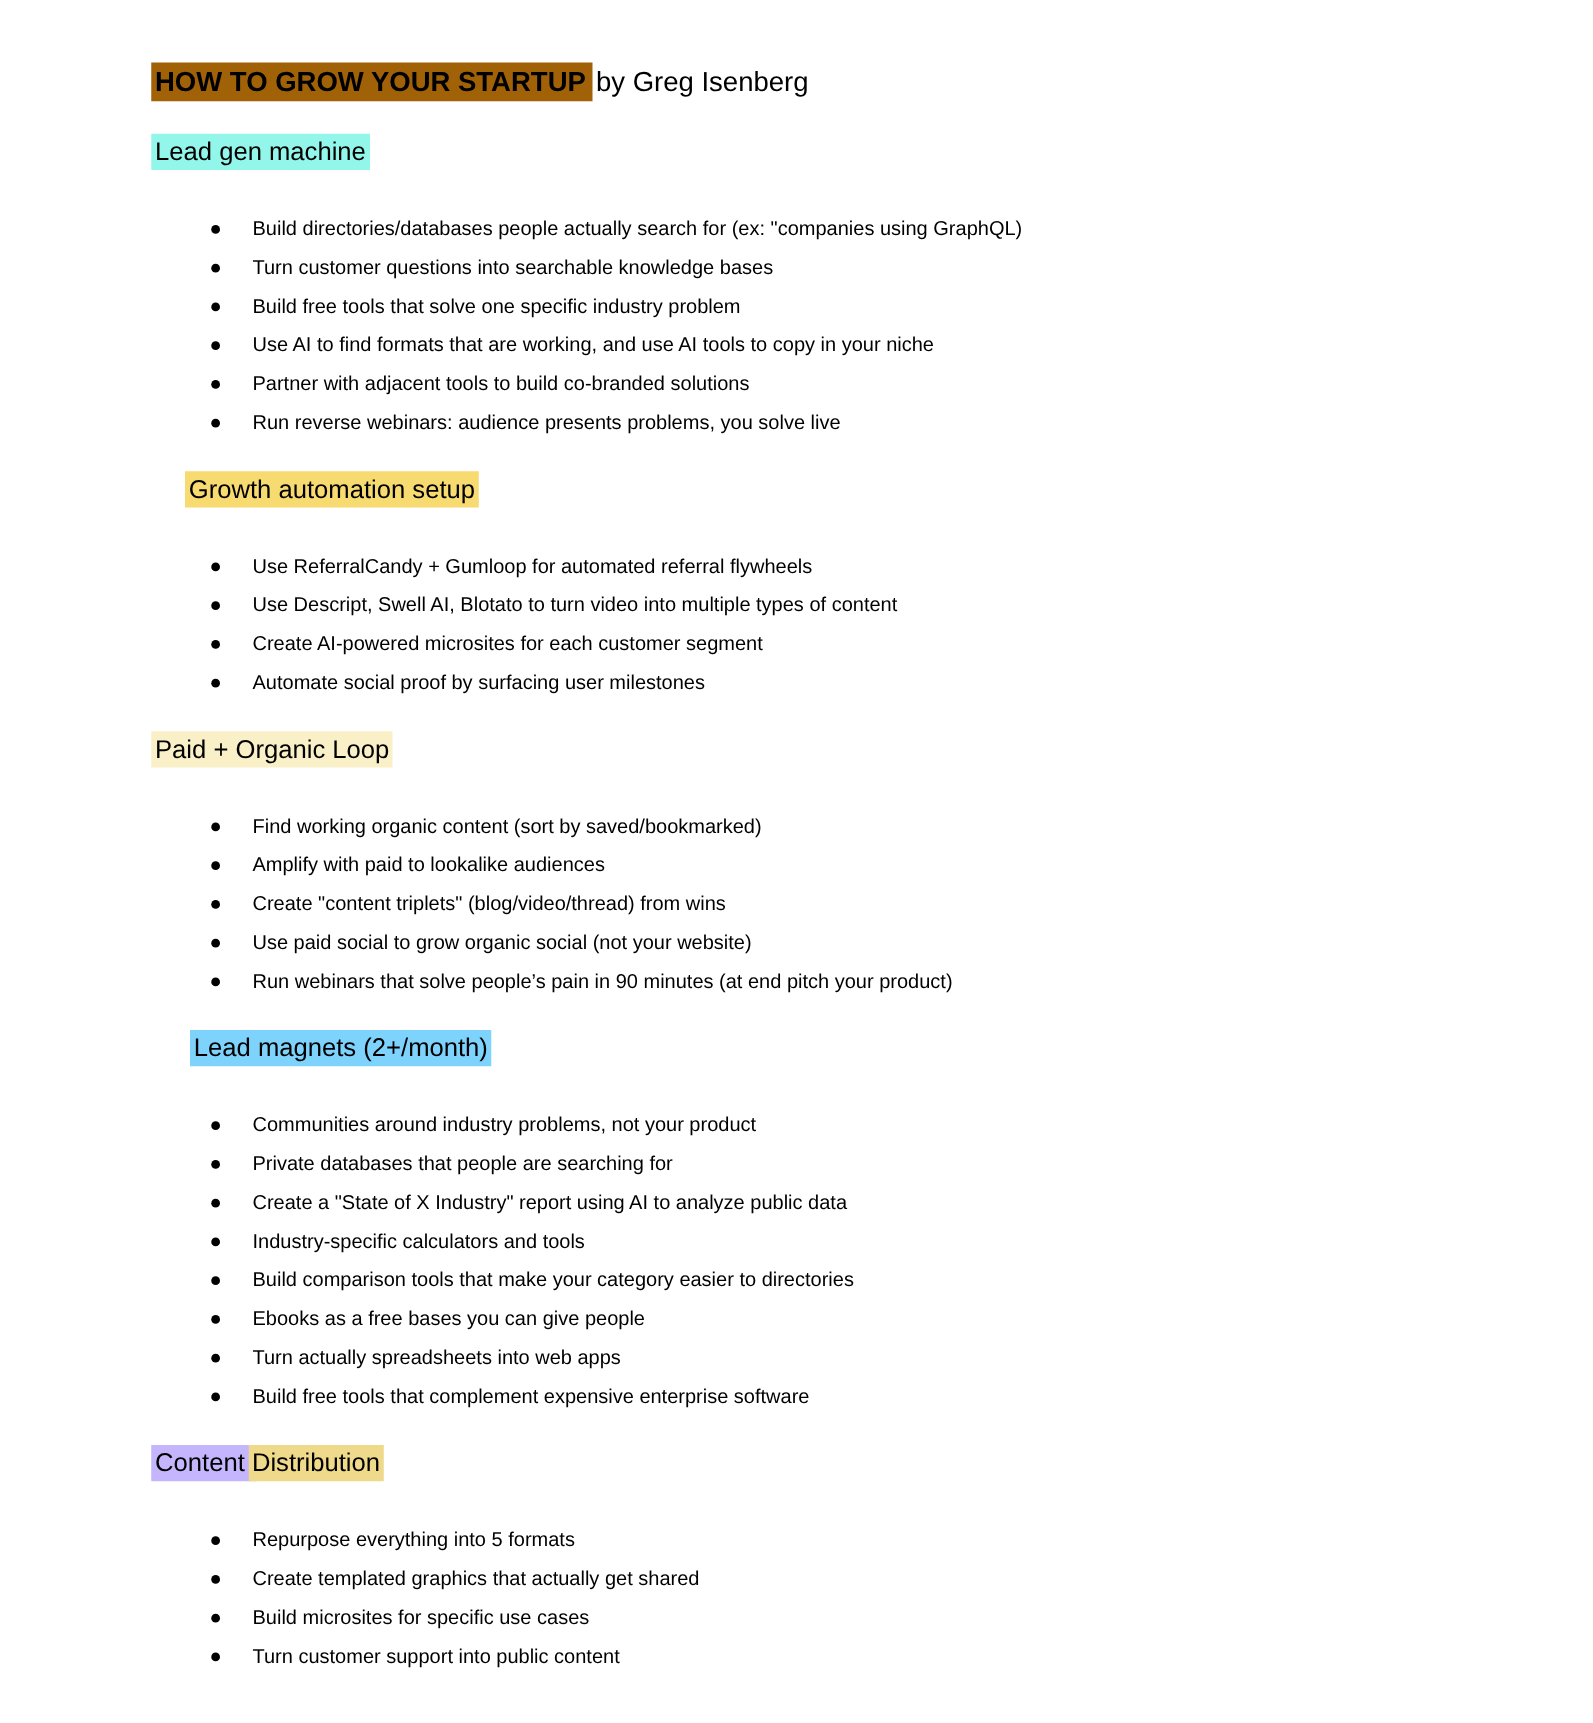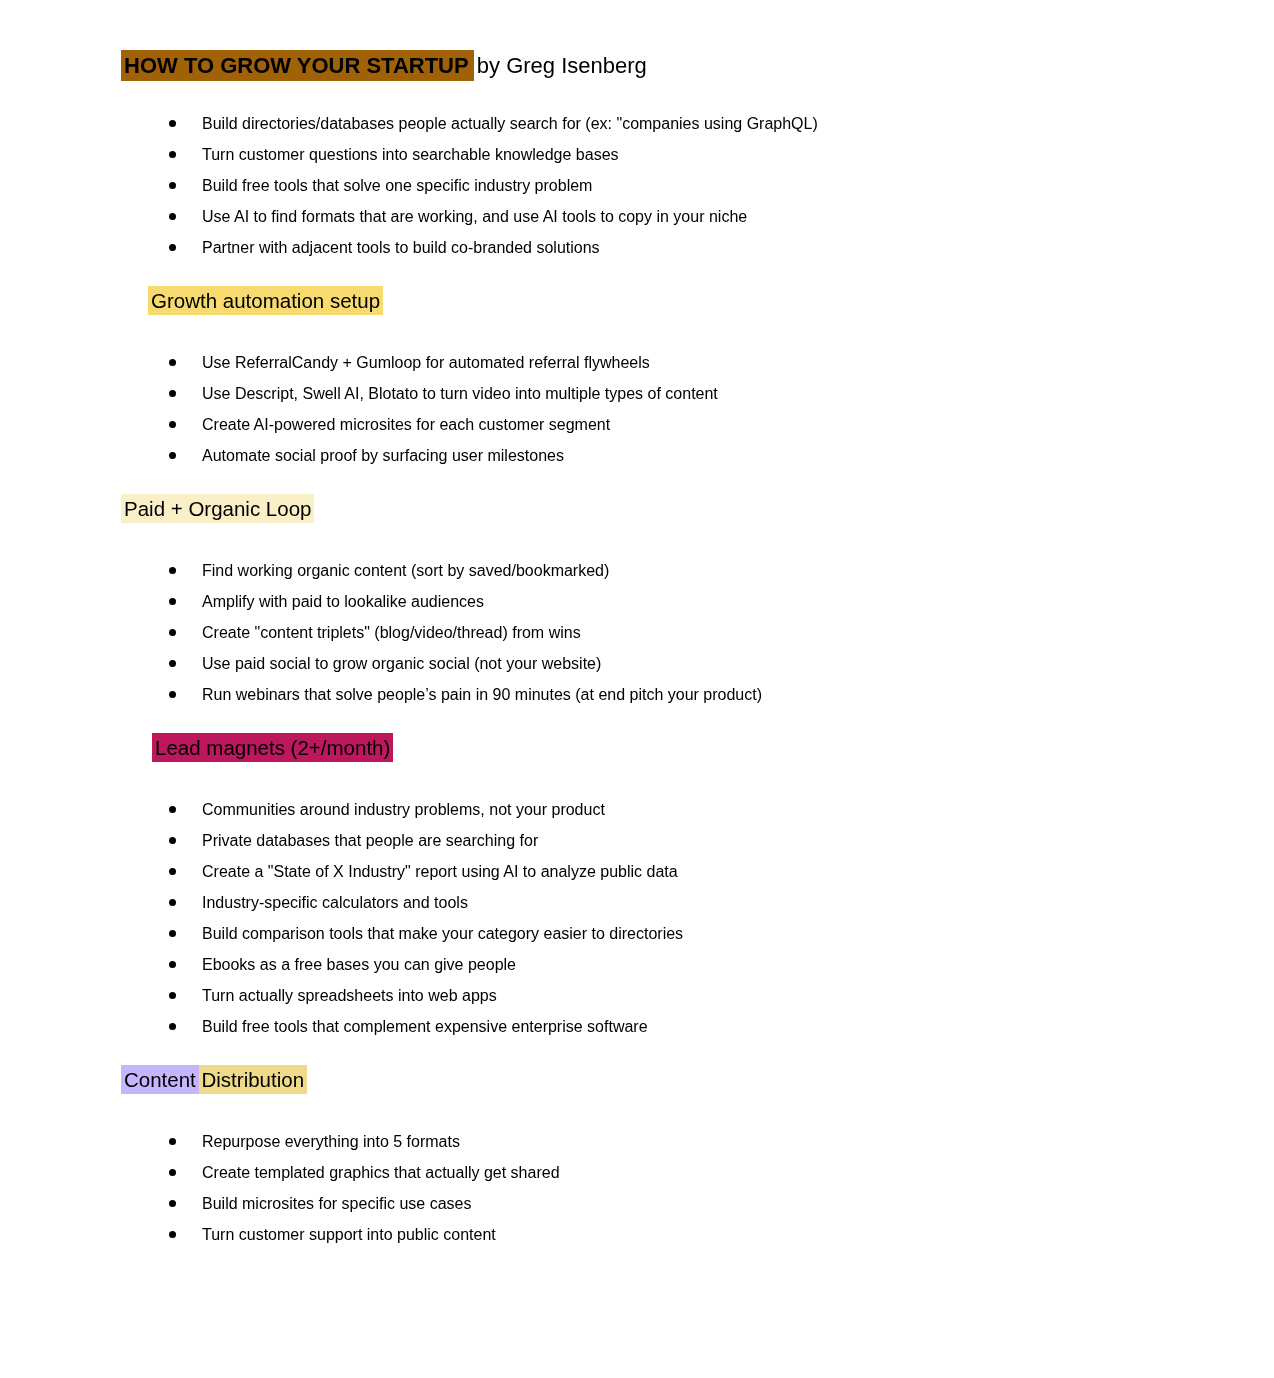--- a/index.html
+++ b/index.html
@@ -61,43 +61,45 @@
     background: #000000;
   }
 </style>
 </head>
 <body>
 
 <div class="doc">
   <p class="title-line"><span class="hl title-hl" style="background: #a16207;">HOW TO GROW YOUR STARTUP</span><span> by Greg Isenberg</span></p>
 
   <div>
+      <div class="section-heading"><span class="hl" style="background: rgb(147, 246, 234);">Lead gen machine</span></div>
       <ul class="section-list">
         <li class="bullet-item">Build directories/databases people actually search for (ex: "companies using GraphQL)</li>
         <li class="bullet-item">Turn customer questions into searchable knowledge bases</li>
         <li class="bullet-item">Build free tools that solve one specific industry problem</li>
         <li class="bullet-item">Use AI to find formats that are working, and use AI tools to copy in your niche</li>
         <li class="bullet-item">Partner with adjacent tools to build co-branded solutions</li>
+        <li class="bullet-item">Run reverse webinars: audience presents problems, you solve live</li>
       </ul>
       <div class="section-heading"><span class="hl" style="background: rgb(247, 218, 112); margin-left: 24px;">Growth automation setup</span></div>
       <ul class="section-list">
         <li class="bullet-item">Use ReferralCandy + Gumloop for automated referral flywheels</li>
         <li class="bullet-item">Use Descript, Swell AI, Blotato to turn video into multiple types of content</li>
         <li class="bullet-item">Create AI-powered microsites for each customer segment</li>
         <li class="bullet-item">Automate social proof by surfacing user milestones</li>
       </ul>
       <div class="section-heading"><span class="hl" style="background: rgb(250, 240, 200);">Paid + Organic Loop</span></div>
       <ul class="section-list">
         <li class="bullet-item">Find working organic content (sort by saved/bookmarked)</li>
         <li class="bullet-item">Amplify with paid to lookalike audiences</li>
         <li class="bullet-item">Create "content triplets" (blog/video/thread) from wins</li>
         <li class="bullet-item">Use paid social to grow organic social (not your website)</li>
         <li class="bullet-item">Run webinars that solve people’s pain in 90 minutes (at end pitch your product)</li>
       </ul>
-      <div class="section-heading"><span class="hl" style="background: #be185d; margin-left: 28px;">Lead magnets (2+/month)</span></div>
+      <div class="section-heading"><span class="hl" style="background: #7dd3fc; margin-left: 28px;">Lead magnets (2+/month)</span></div>
       <ul class="section-list">
         <li class="bullet-item">Communities around industry problems, not your product</li>
         <li class="bullet-item">Private databases that people are searching for</li>
         <li class="bullet-item">Create a "State of X Industry" report using AI to analyze public data</li>
         <li class="bullet-item">Industry-specific calculators and tools</li>
         <li class="bullet-item">Build comparison tools that make your category easier to directories</li>
         <li class="bullet-item">Ebooks as a free bases you can give people</li>
         <li class="bullet-item">Turn actually spreadsheets into web apps</li>
         <li class="bullet-item">Build free tools that complement expensive enterprise software</li>
       </ul>

